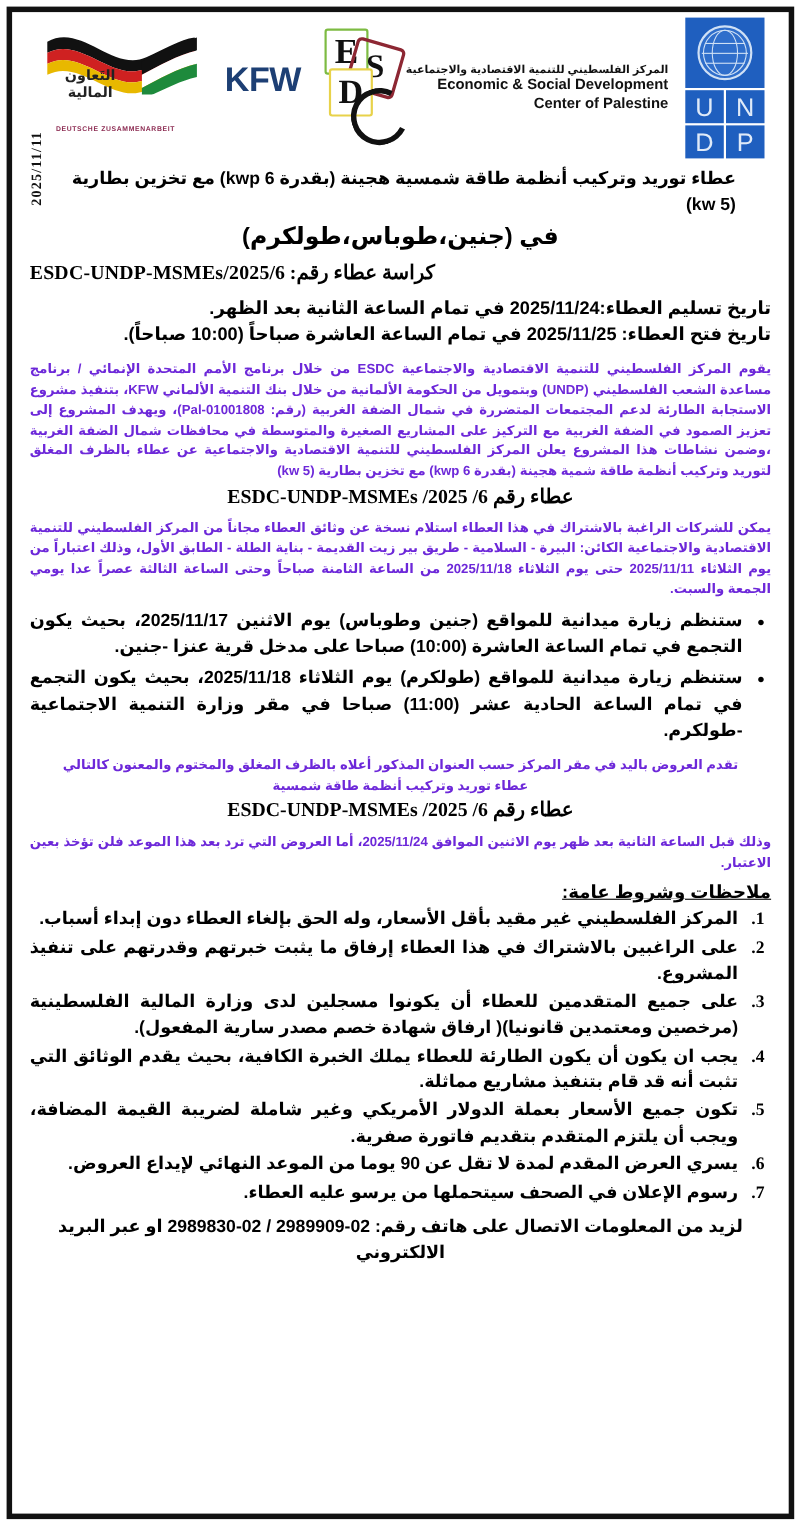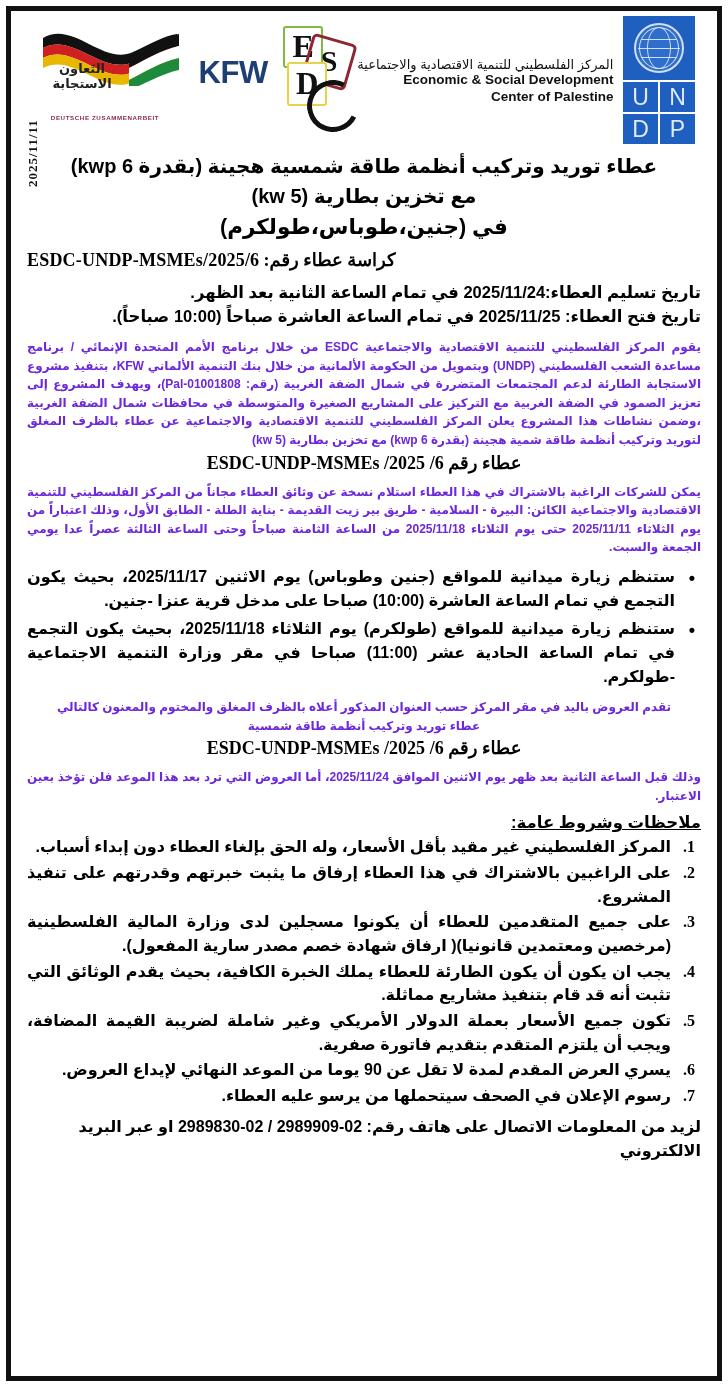--- a/index.html
+++ b/index.html
@@ -118,21 +118,21 @@
   .esdc-c {
     position: absolute; left: 26px; top: 58px; width: 42px; height: 42px;
     border: 5px solid #111; border-radius: 50%;
     border-right-color: transparent;
     transform: rotate(-18deg);
     background: transparent;
   }
   .esdc-text { padding-top: 36px; margin-left: 2px; }
   .esdc-ar {
     direction: rtl; text-align: right;
-    font-size: 13px; font-weight: 400; color: #111;
+    font-size: 10px; font-weight: 700; color: #111;
     line-height: 1.1; white-space: nowrap;
   }
   .esdc-en1, .esdc-en2 {
     text-align: right; font-size: 13.5px; font-weight: 700;
     color: #111; line-height: 1.25; white-space: nowrap;
   }
 
   
   .undp { width: 72px; }
   .undp-emblem {
@@ -169,24 +169,24 @@
   .undp-cell {
     background: #1f5fbf; color: #dfeaf8;
     display: flex; align-items: center; justify-content: center;
     font-size: 23px; font-weight: 400; line-height: 1;
     font-family: "Liberation Sans", "DejaVu Sans", sans-serif;
   }
 
   
   .title-zone { position: relative; padding-top: 10px; }
   .title-main {
-    direction: rtl; text-align: center;
+    direction: rtl; 
     font-family: "Liberation Sans", "DejaVu Sans", sans-serif;
     font-weight: 700;
-    font-size: 20px;
+    font-size: 16px;
     line-height: 1.5;
     color: #000;
     padding: 0 32px;
   }
   .title-line2 {
     direction: rtl; text-align: center;
     font-weight: 700; font-size: 21.5px; line-height: 1.5; color: #000;
   }
   .title-ref {
     direction: rtl; text-align: left;
@@ -258,21 +258,21 @@
     font-weight: 700; font-size: 16px; line-height: 1.48;
     color: #000; margin-bottom: 2px;
   }
   ol.numbered li::before {
     content: counter(item) "."; position: absolute; right: -24px; top: 0;
     font-family: "Liberation Serif", "DejaVu Serif", serif;
     font-weight: 700; font-size: 16px;
   }
 
   .contact {
-    direction: rtl; text-align: right;
+    direction: rtl; text-align: center;
     font-weight: 700; font-size: 16px; line-height: 1.5;
     color: #000; margin-top: 7px;
   }
 </style>
 </head>
 <body>
 
 <div class="page">
   <div class="outer-border"></div>
   <div class="inner">
@@ -284,21 +284,21 @@
           <svg width="152" height="60" viewBox="0 0 152 60">
             <path d="M10,12 C40,-6 70,40 100,26 C118,18 130,10 144,8 L144,18 C130,20 118,28 100,36 C70,50 40,6 10,22 Z" fill="#111111"></path>
             <path d="M10,22 C40,6 70,50 100,36 C118,28 130,20 144,18 L144,28 C130,30 118,38 100,46 C70,60 40,16 10,32 Z" fill="#cf2121"></path>
             <path d="M10,32 C40,16 70,60 100,46 C118,38 130,30 144,28 L144,38 C130,40 118,48 100,56 C70,70 40,26 10,42 Z" fill="#e8b800"></path>
             <path d="M96,30 C112,22 128,12 146,8 L146,20 C128,24 112,34 96,42 Z" fill="#111111"></path>
             <path d="M96,42 C112,34 128,24 146,20 L146,32 C128,36 112,46 96,54 Z" fill="#ffffff"></path>
             <path d="M96,54 C112,46 128,36 146,32 L146,44 C128,48 112,58 96,64 Z" fill="#1e8a3c"></path>
           </svg>
           <div class="giz-ar">
             <div>التَعاون</div>
-            <div>الاستجابة</div>
+            <div>المالية</div>
           </div>
           <div class="giz-de">DEUTSCHE ZUSAMMENARBEIT</div>
         </div>
       </div>
 
       <div class="kfw">KFW</div>
 
       <div class="esdc">
         <div class="esdc-mark">
           <div class="esdc-e">

